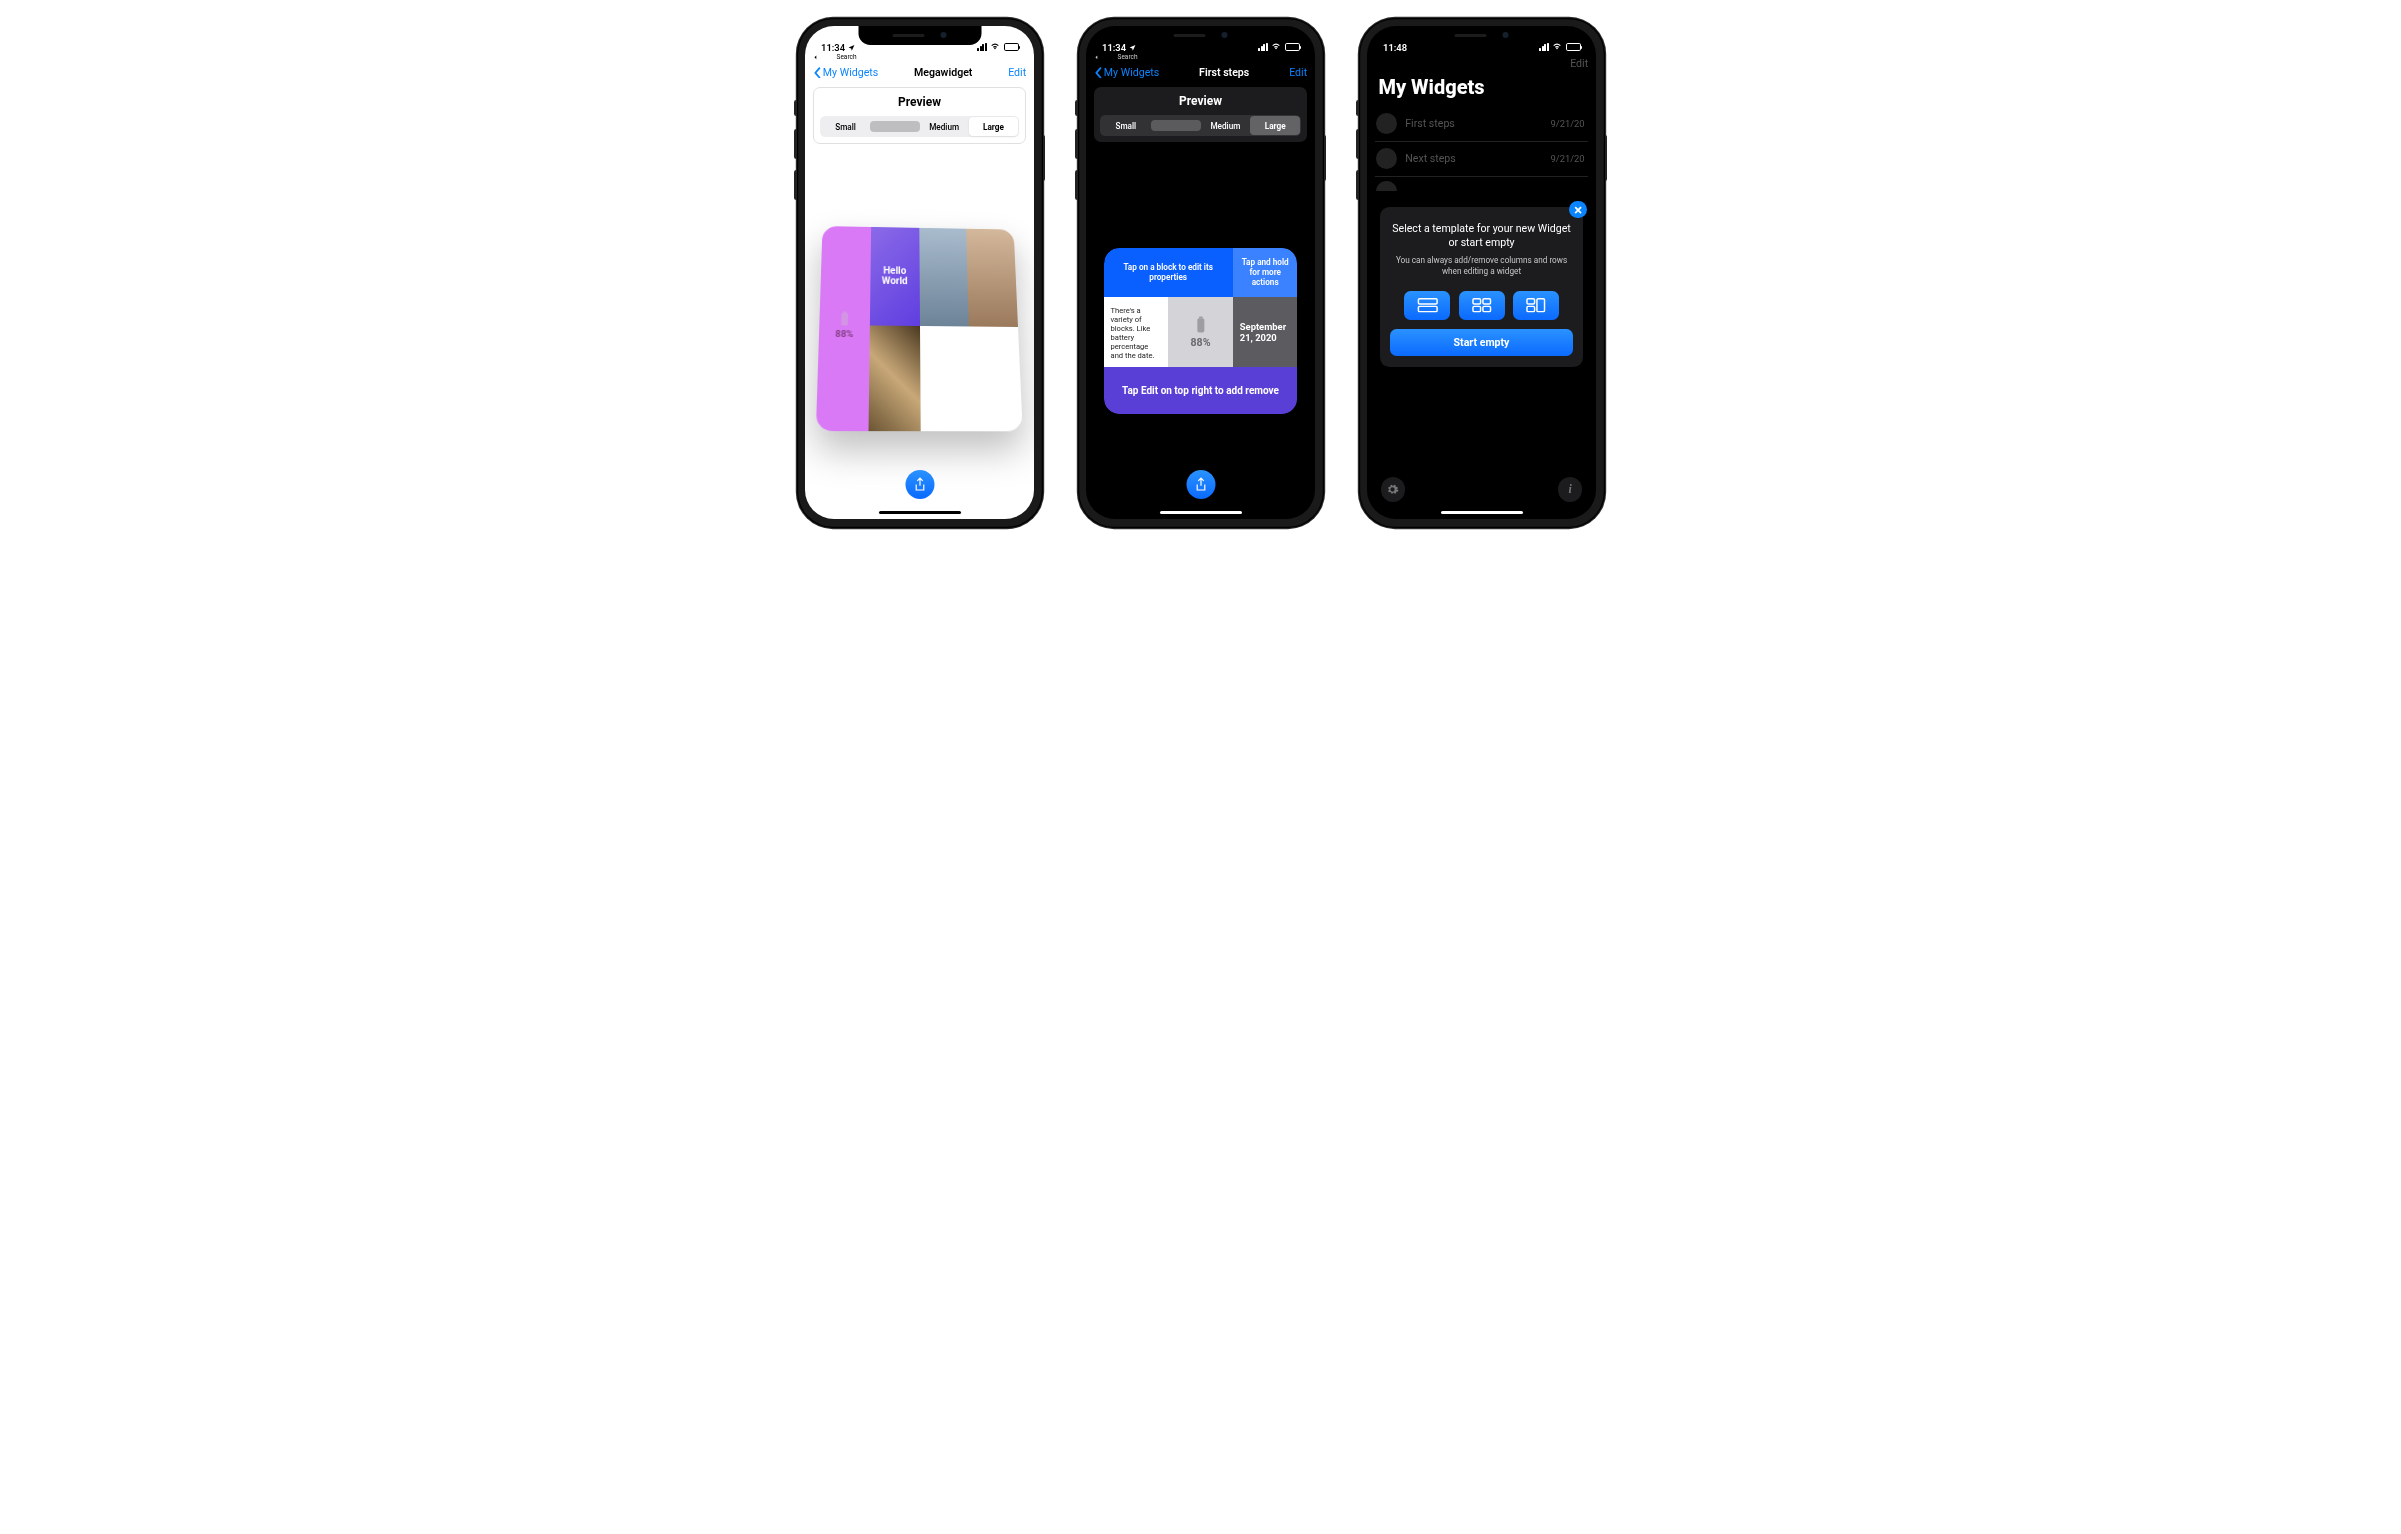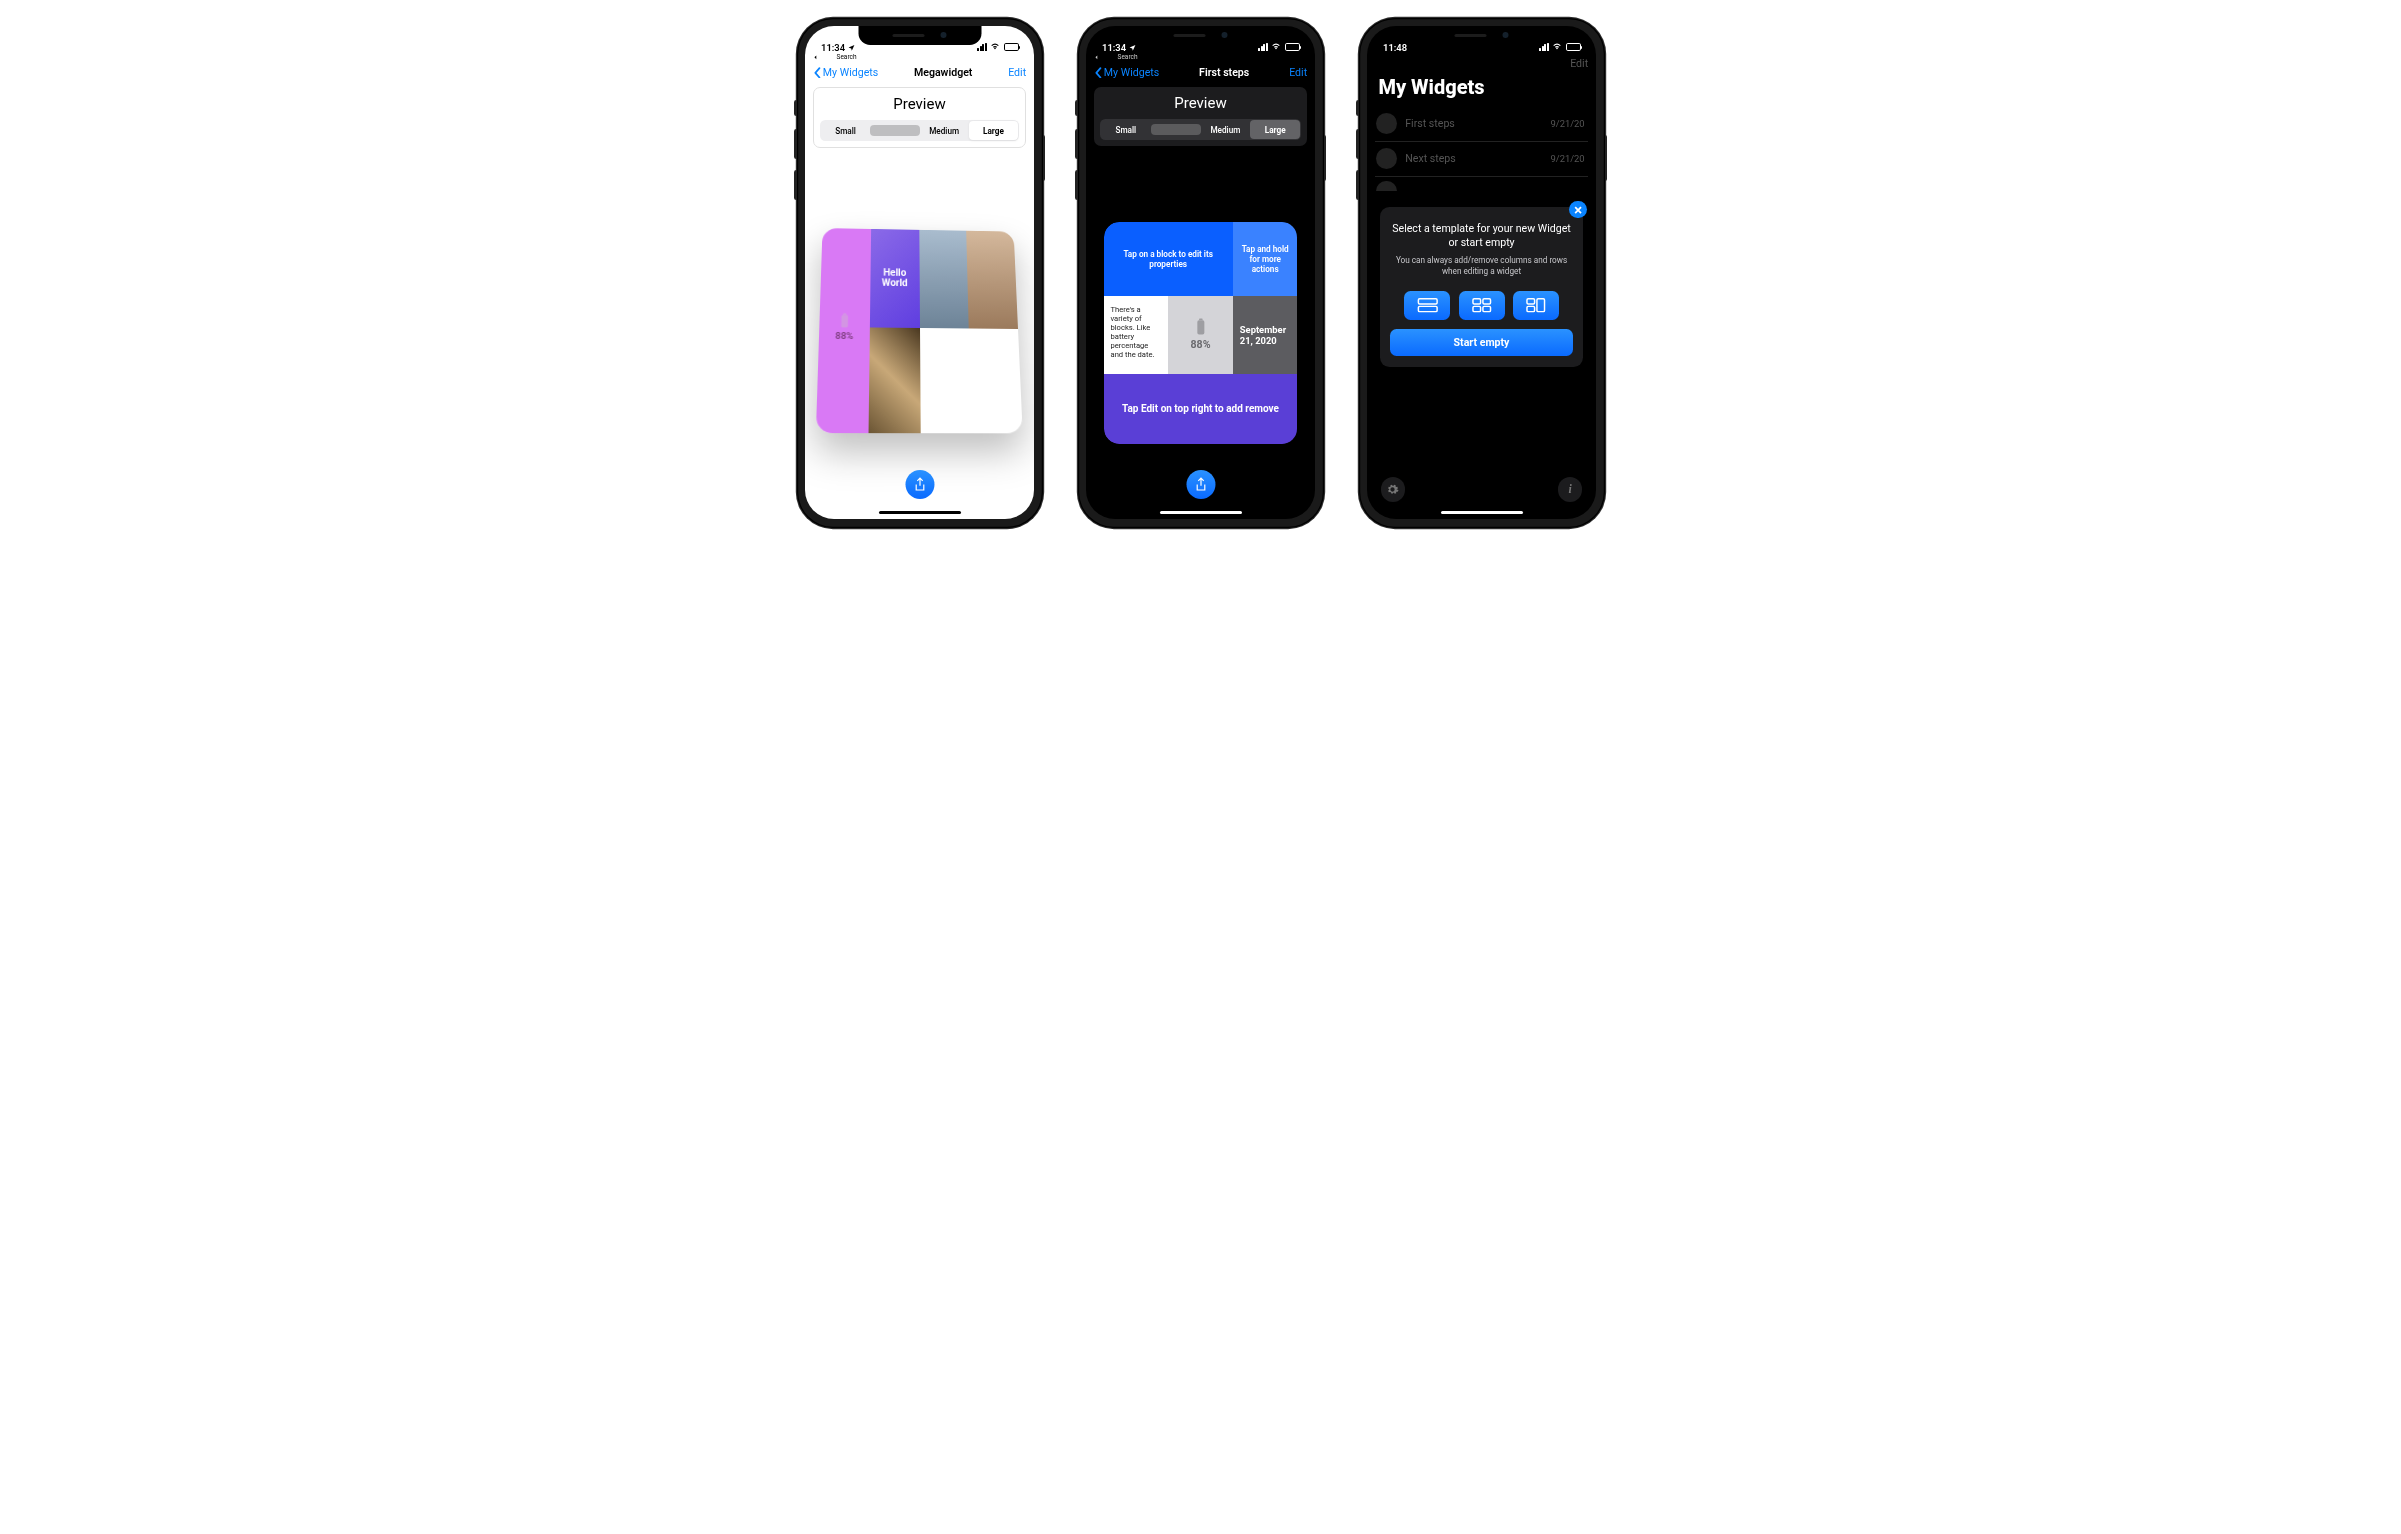--- a/index.html
+++ b/index.html
@@ -138,21 +138,21 @@
   .nav-edit.dim { color:#555;}
 
   
   .preview-card {
     margin: 2.3px 8.2px 0;
     border-radius: 7px;
     padding: 7px 5.9px 5.9px;
   }
   .light .preview-card { border:0.6px solid #e0e0e0; background:#fff;}
   .dark  .preview-card { background:#1c1c1e;}
-  .preview-title { text-align:center; font-weight:400; font-size:15px; margin-bottom:7px;}
+  .preview-title { text-align:center; font-weight:700; font-size:12px; margin-bottom:7px;}
 
   .seg {
     display:flex;
     border-radius:5.3px;
     padding:1.2px;
     height:21px;
   }
   .light .seg { background:#eeeef0;}
   .dark  .seg { background:#323235;}
   .seg > div {
@@ -210,21 +210,21 @@
   .w1 .c6 { grid-column:2/4; background:linear-gradient(180deg,#7da5d5 45%,#3a5a7a 45%); position:relative;}
   .w1 .c6::after { content:""; position:absolute; left:30%; top:45%; width:41px;height:41px;border:2.9px solid #fff; border-bottom-color:transparent; border-radius:50%; transform:rotate(-30deg);}
   .w1 .c4 .bat-icon { display:flex;flex-direction:column;align-items:center;gap:2.3px;}
   .w1 .c4 .bat-icon svg{width:11.7px;height:16.4px;fill:#d0a8d8;opacity:0.6;}
 
   
   .w2 {
     grid-template-columns: 1fr 1fr 1fr;
     grid-template-rows: 0.95fr 1fr 0.9fr;
     width: 194px;
-    height: 222px;
+    height: 166px;
   }
   .w2 .b  { display:flex;align-items:center;justify-content:center;text-align:center;padding:7px;font-size:8.2px;}
   .w2 .b1 { background:#0a5fff;color:#fff;font-weight:600; grid-column:1/3; border-top-left-radius:15.2px;}
   .w2 .b2 { background:#3a82ff;color:#fff;font-weight:600; border-top-right-radius:15.2px;}
   .w2 .b3 { background:#fff;color:#222;font-size:7.6px;text-align:left;align-items:flex-start;padding-top:9.4px;}
   .w2 .b4 { background:#d4d4d8;color:#6a6a6e;font-weight:700;font-size:10.6px; flex-direction:column;gap:2.3px;}
   .w2 .b4 svg{width:11.7px;height:17.6px;fill:#9e9ea2;}
   .w2 .b5 { background:#5c5c60;color:#fff;font-weight:700;font-size:9.4px;text-align:left;}
   .w2 .b6 { grid-column:1/4; background:#5a3fd6;color:#fff;font-weight:700;font-size:10px; border-radius:0 0 15.2px 15.2px;}
 

